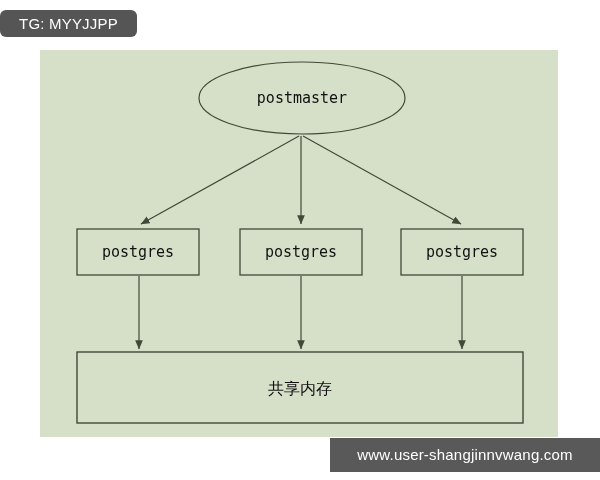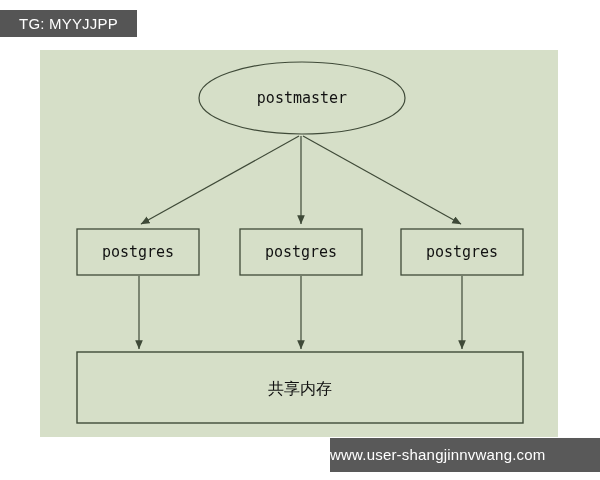--- a/index.html
+++ b/index.html
@@ -71,33 +71,34 @@
     width: 137px;
     height: 27px;
     background: #555555;
     color: #ffffff;
     font-family: "Liberation Sans", sans-serif;
     font-size: 15px;
     line-height: 27px;
     text-align: center;
     letter-spacing: 0.2px;
     white-space: nowrap;
+    border-radius: 6px;
   }
   #watermark-bar {
     position: absolute;
     left: 330px;
     top: 438px;
     width: 270px;
     height: 34px;
     background: #595959;
     color: #ffffff;
     font-family: "Liberation Sans", sans-serif;
     font-size: 15px;
     line-height: 34px;
-    text-align: left;
+    text-align: center;
     letter-spacing: 0.2px;
     white-space: nowrap;
   }
 </style>
 </head>
 <body>
 
 <div id="screenshot">
 
   <div id="panel-edge-left"></div>

